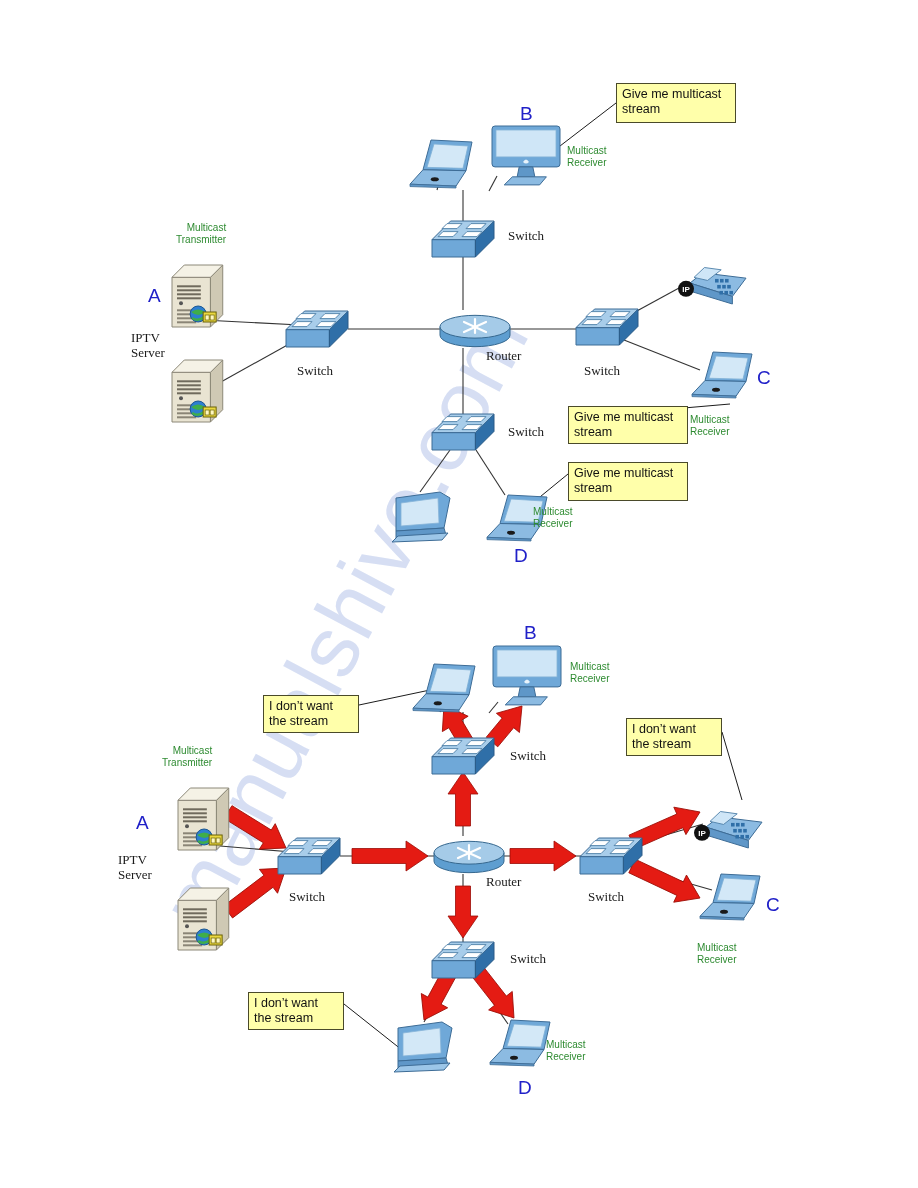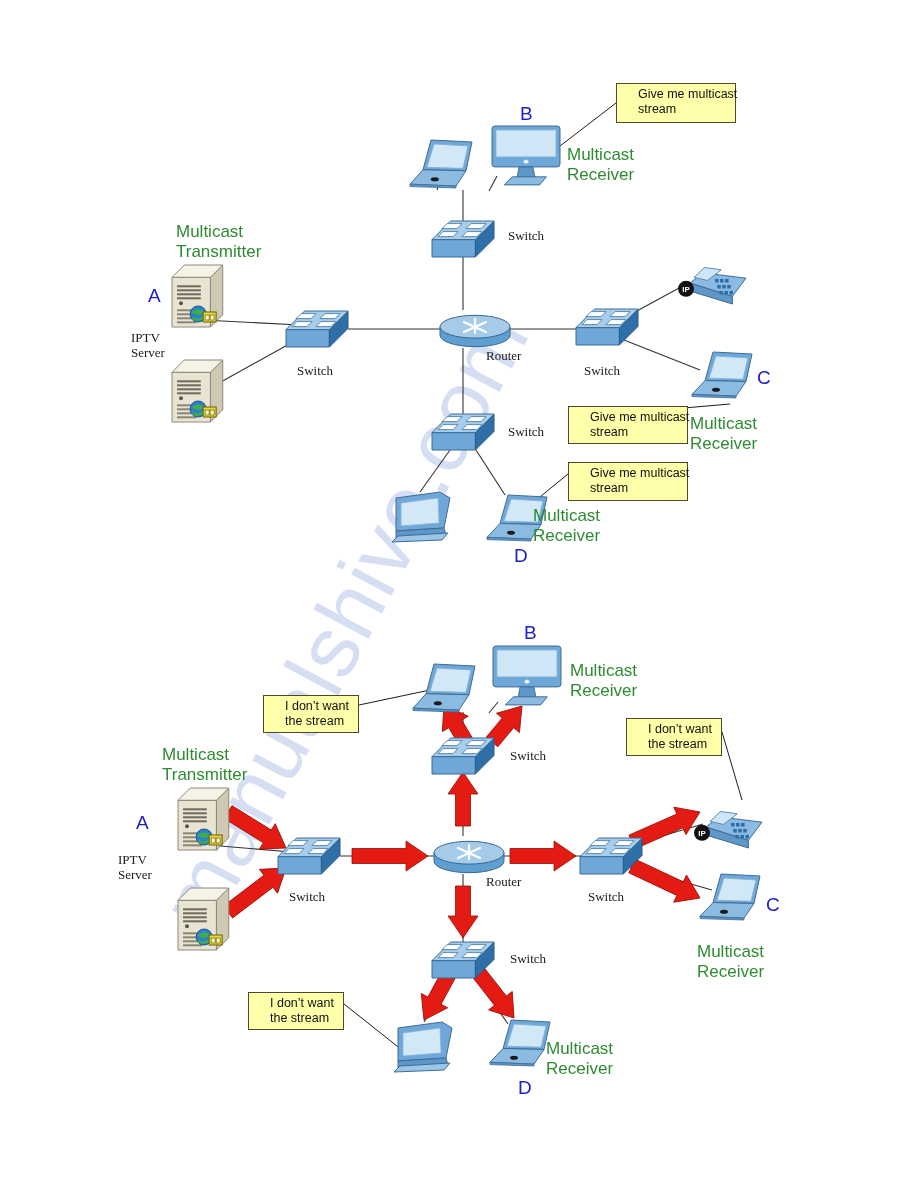--- a/index.html
+++ b/index.html
@@ -11,32 +11,32 @@
     position:relative;
   }
   #page{position:relative;width:918px;height:1188px;overflow:hidden;background:#fff;}
 
   .layer{position:absolute;left:0;top:0;width:918px;height:1188px;}
   svg.layer{pointer-events:none;}
 
   
   .lbl{position:absolute;white-space:pre;line-height:1.18;}
   .lbl-black{color:#1a1a1a;font-size:13px;font-family:Liberation Serif, serif;}
-  .lbl-green{color:#2e8b31;font-size:17px;}
+  .lbl-green{color:#2e8b31;font-size:10px;text-align:right;}
   .lbl-blue{color:#2020c8;font-size:19px;font-weight:400;}
 
   
   .callout{
     position:absolute;
     background:#ffffaa;
     border:1px solid #4a4a2a;
     color:#111;
     font-size:12.5px;
     line-height:1.22;
-    padding:3px 5px 4px 21px;
+    padding:3px 5px 4px 5px;
     box-sizing:border-box;
     white-space:pre;
   }
 
   
   .watermark{
     position:absolute;
     color:#c9d4ef;
     opacity:.75;
     font-size:86px;

